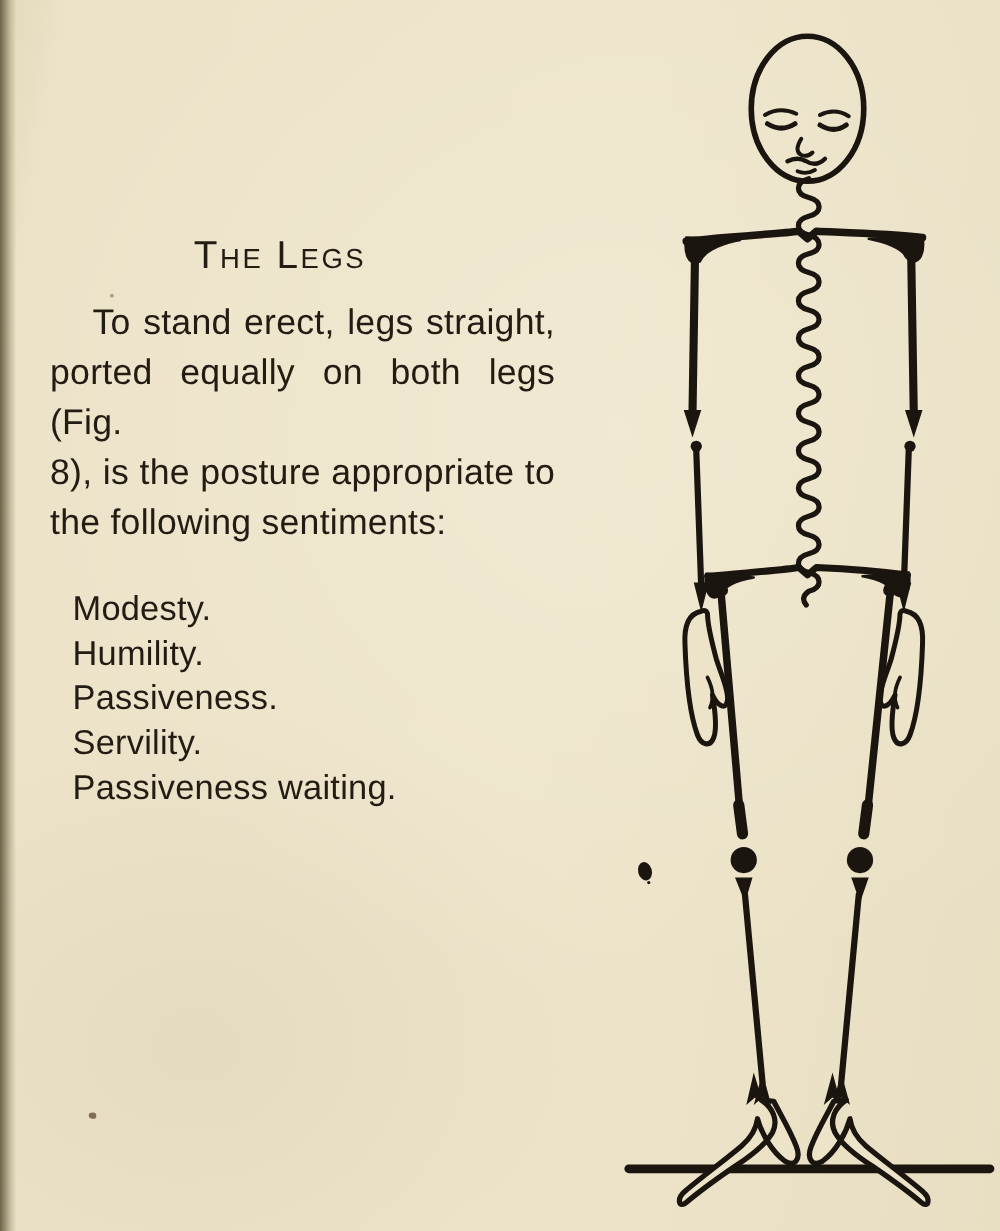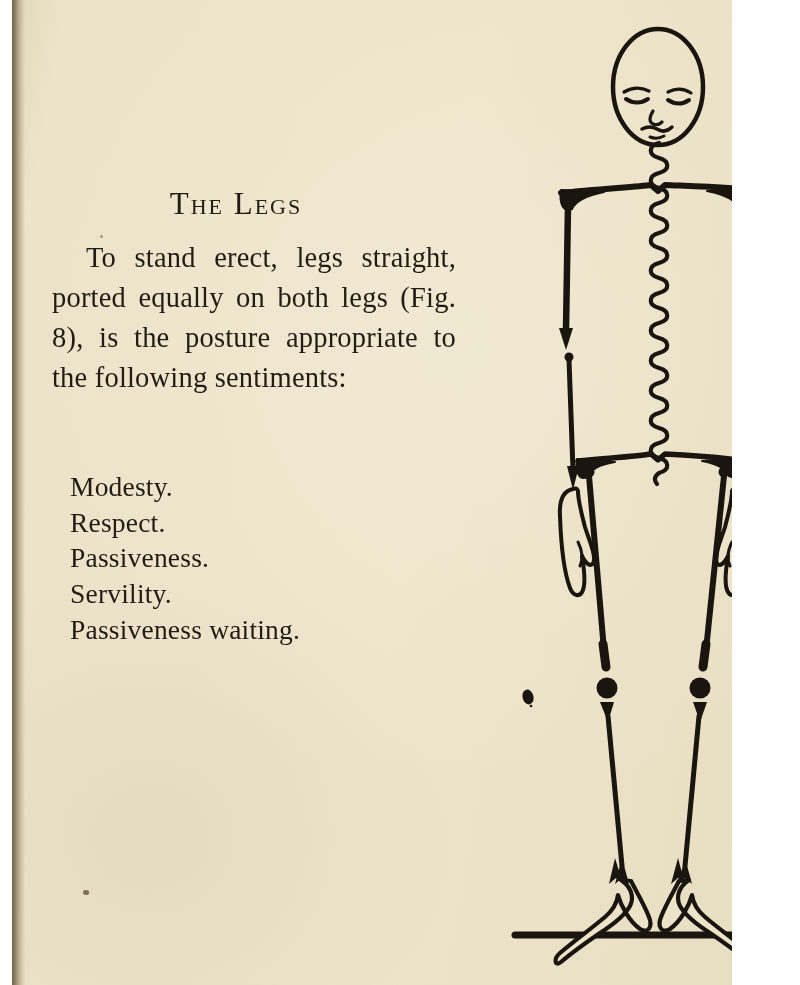--- a/index.html
+++ b/index.html
@@ -1,24 +1,23 @@
 <!DOCTYPE html>
 <html><head>
 <meta charset="utf-8">
 <style>
   html,body{margin:0;padding:0;}
   .page{
-    position:relative;width:720px;height:985px;overflow:hidden;
+    position:relative;width:800px;height:985px;overflow:hidden;
     background:
       radial-gradient(90% 70% at 62% 35%, rgba(255,252,240,0.20), rgba(0,0,0,0) 70%),
       radial-gradient(60% 40% at 20% 85%, rgba(120,105,70,0.07), rgba(0,0,0,0) 70%),
       linear-gradient(100deg,#e2d8b9 0%,#ece3c9 6%,#ede4ca 55%,#e8dfc3 100%);
-    font-family:Liberation Serif, serif;
+    font-family:Liberation Sans, sans-serif;
     color:#231c13;
-    margin-left:12px;
   }
   .page-edge{
     position:absolute;left:0;top:0;bottom:0;width:13px;
     background:linear-gradient(to right,#6e644b,#968c70 30%,#c4ba9b 62%,rgba(236,227,201,0));
   }
   .heading{
     position:absolute;left:8px;top:186px;width:432px;margin:0;
     text-align:center;font-weight:normal;
     font-variant:small-caps;font-size:31px;line-height:36px;letter-spacing:2px;
   }
@@ -54,21 +53,21 @@
 
   <div class="paragraph">
     <div class="pline first">To stand erect, legs straight,</div>
     <div class="pline">ported equally on both legs (Fig.</div>
     <div class="pline">8), is the posture appropriate to</div>
     <div class="pline last">the following sentiments:</div>
   </div>
 
   <ul class="sentiments">
     <li>Modesty.</li>
-    <li>Respect.</li>
+    <li>Humility.</li>
     <li>Passiveness.</li>
     <li>Servility.</li>
     <li>Passiveness waiting.</li>
   </ul>
 
   <svg class="figure-svg" width="310" height="975" viewBox="490 10 310 975">
     <g stroke="#1a150f" fill="none" stroke-linecap="round" stroke-linejoin="round">
 
       <path d="M503,935 L792,935" stroke-width="7"></path>
 

